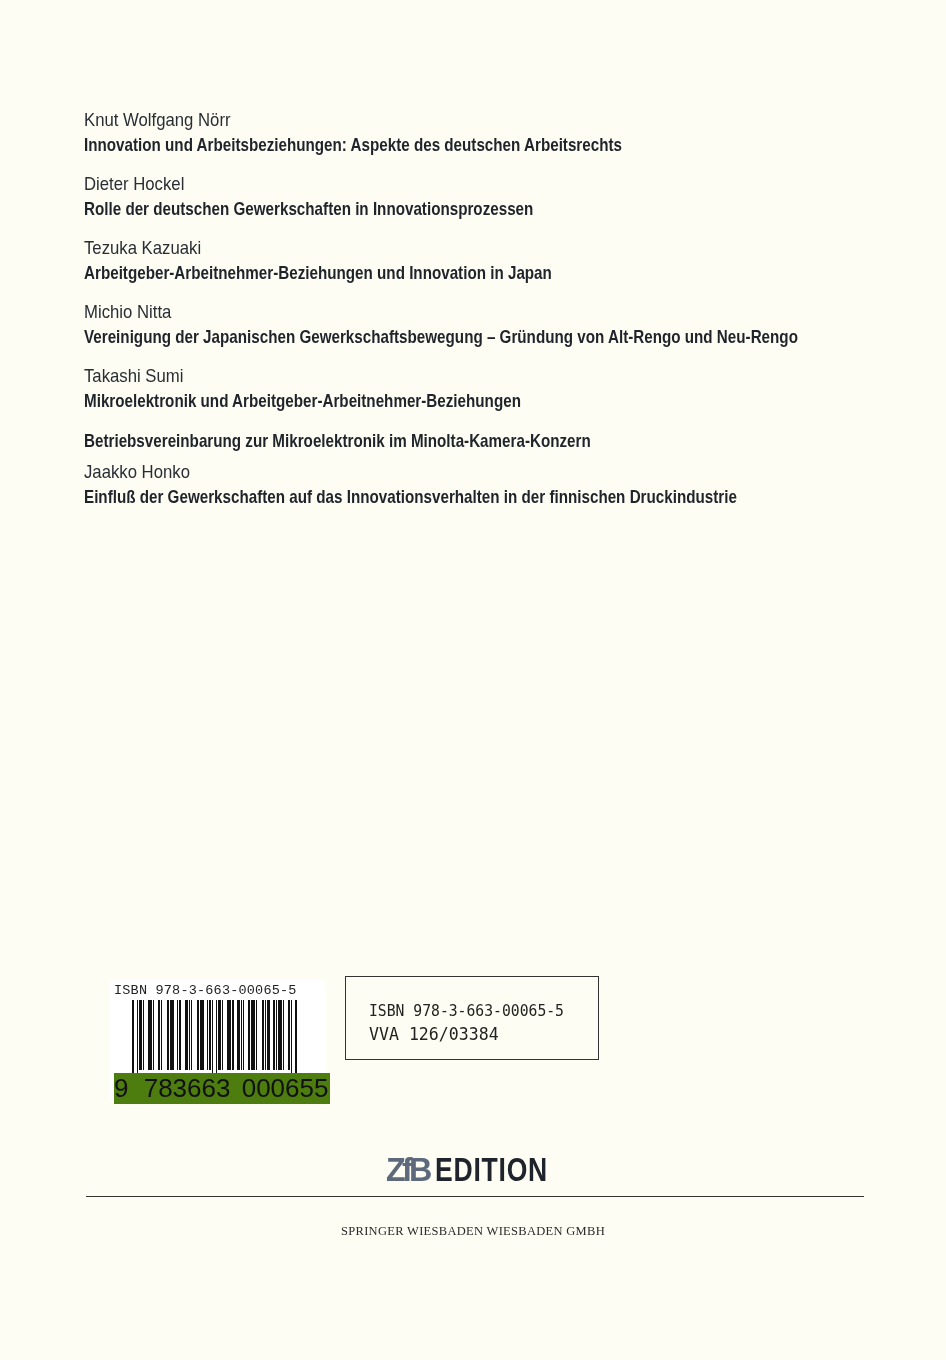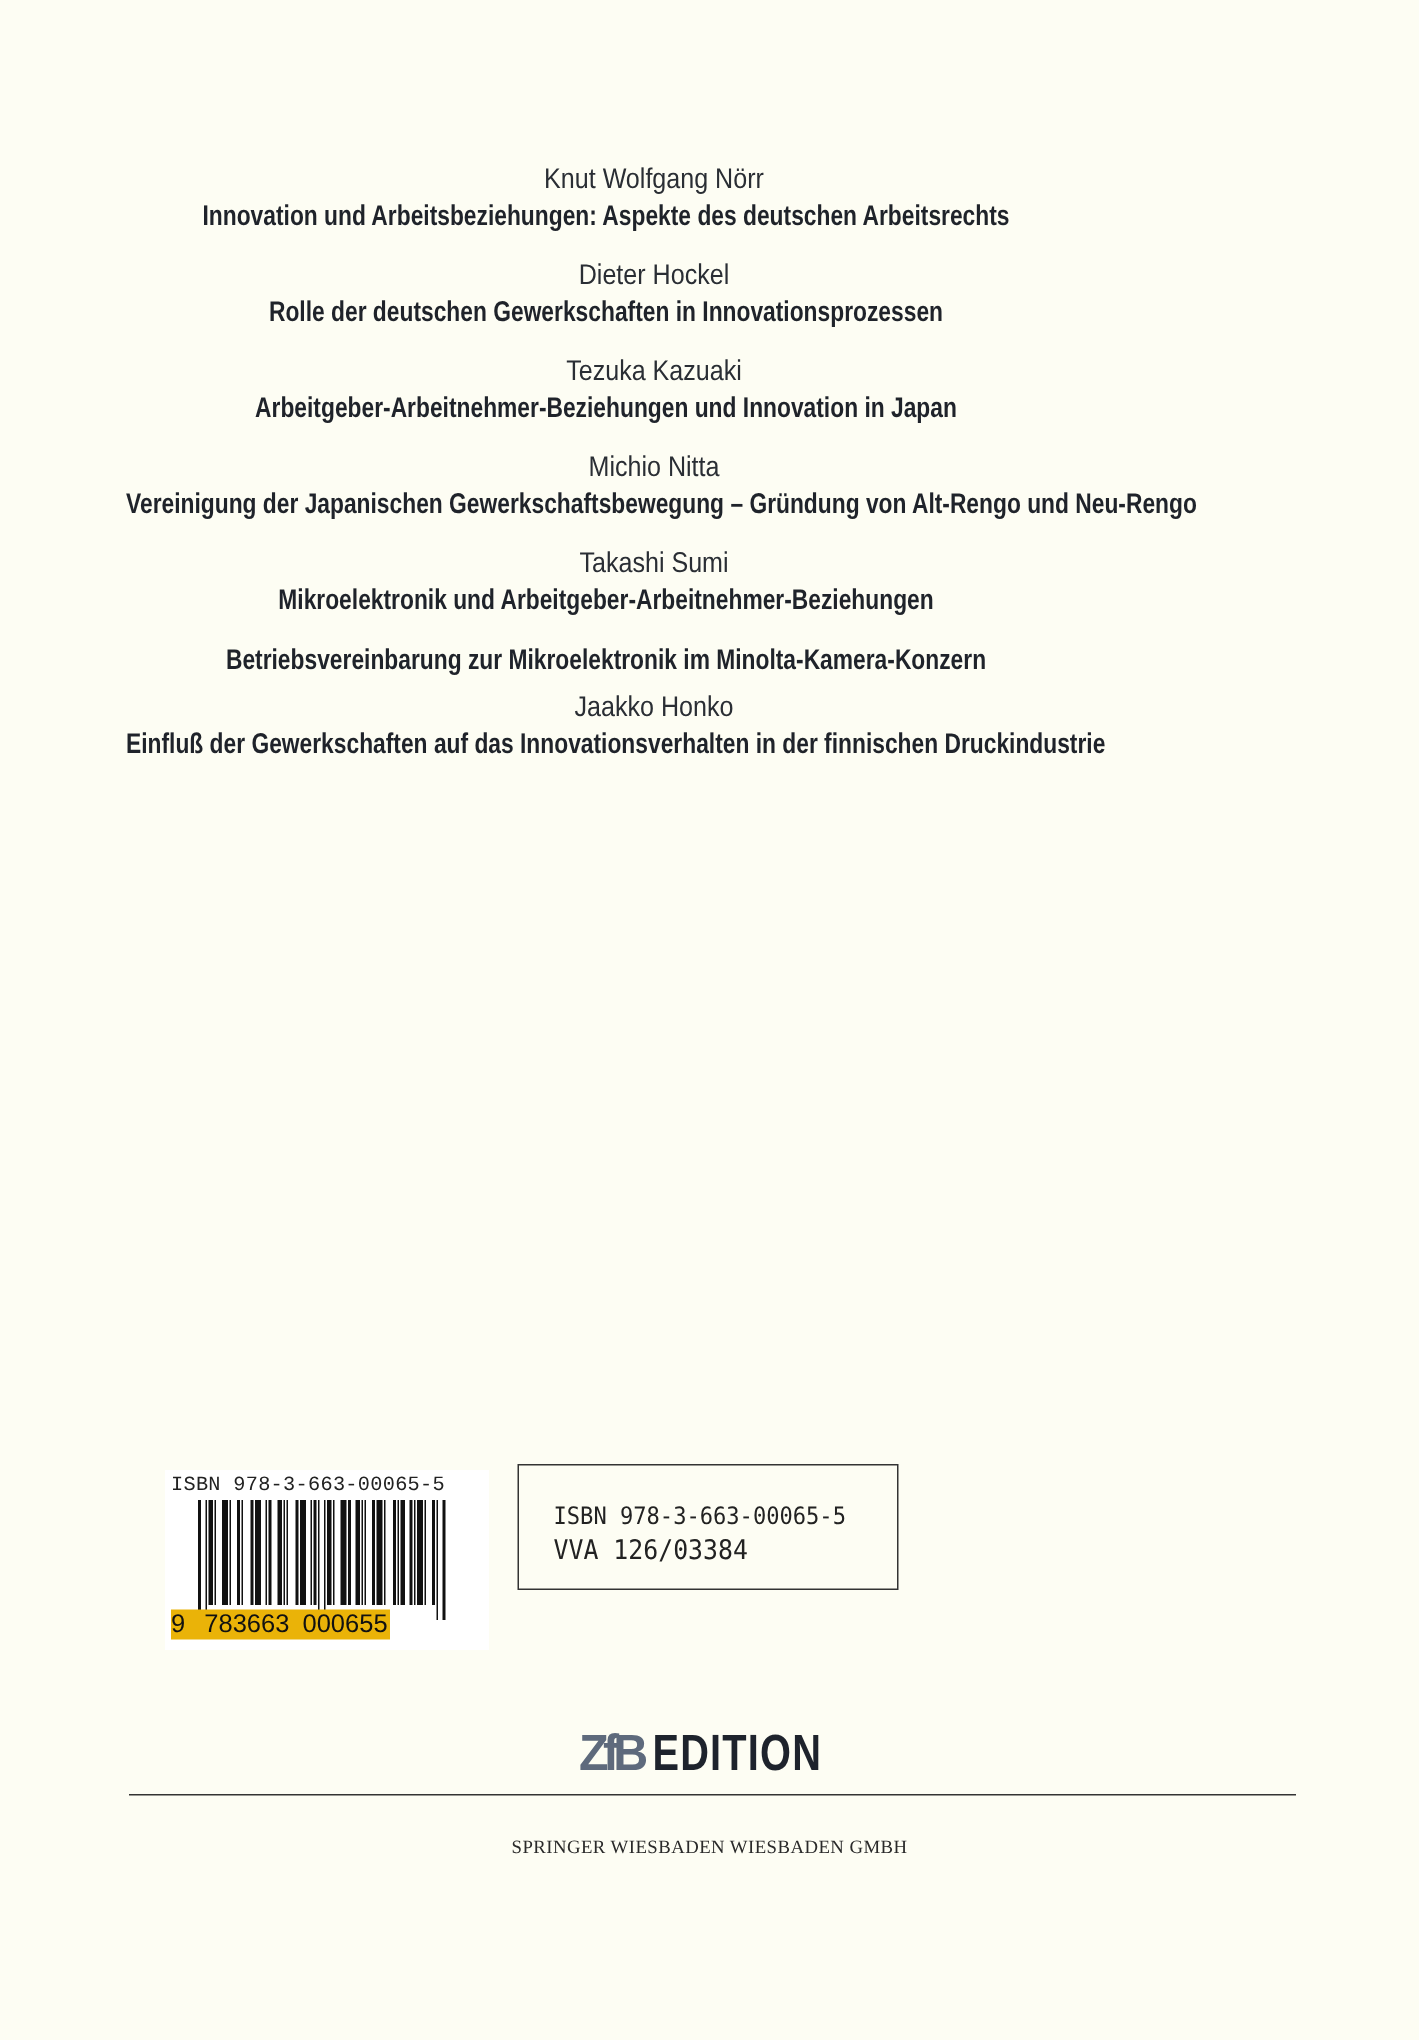--- a/index.html
+++ b/index.html
@@ -7,21 +7,20 @@
       width: 946px; height: 1360px;
       background: #fdfdf3;
       position: relative;
       overflow: hidden;
       color: #22262c;
     }
     .entries {
       position: absolute;
       left: 84px; top: 108px;
       width: 800px;
-      text-align: center;
     }
     .entry { margin-bottom: 14px; }
     .author {
       font-family: "Liberation Sans", sans-serif;
       font-size: 19px;
       line-height: 24px;
       font-weight: normal;
       transform: scaleX(0.88);
       transform-origin: left center;
       white-space: nowrap;
@@ -58,23 +57,23 @@
       left: 22px; top: 20px;
       width: 184px; height: 78px;
       display: flex; align-items: flex-start;
     }
     .bars span { display: block; background: #111; height: 70px; margin-right: 1px; }
     .bars span.g { height: 80px; }
     .bars span.s { background: transparent; }
     .barcode-digits {
       position: absolute; left: 4px; top: 93px;
       font-family: "Liberation Sans", sans-serif;
-      font-size: 17px;
+      font-size: 26px;
       color: #111;
-      background: #eab308;
+      background: #4d7c0f;
       white-space: nowrap;
       padding-right: 2px;
     }
     .barcode-digits span { display: inline-block; }
     .isbn-box {
       position: absolute;
       left: 345px; top: 976px;
       width: 254px; height: 84px;
       border: 1.5px solid #333;
       box-sizing: border-box;

